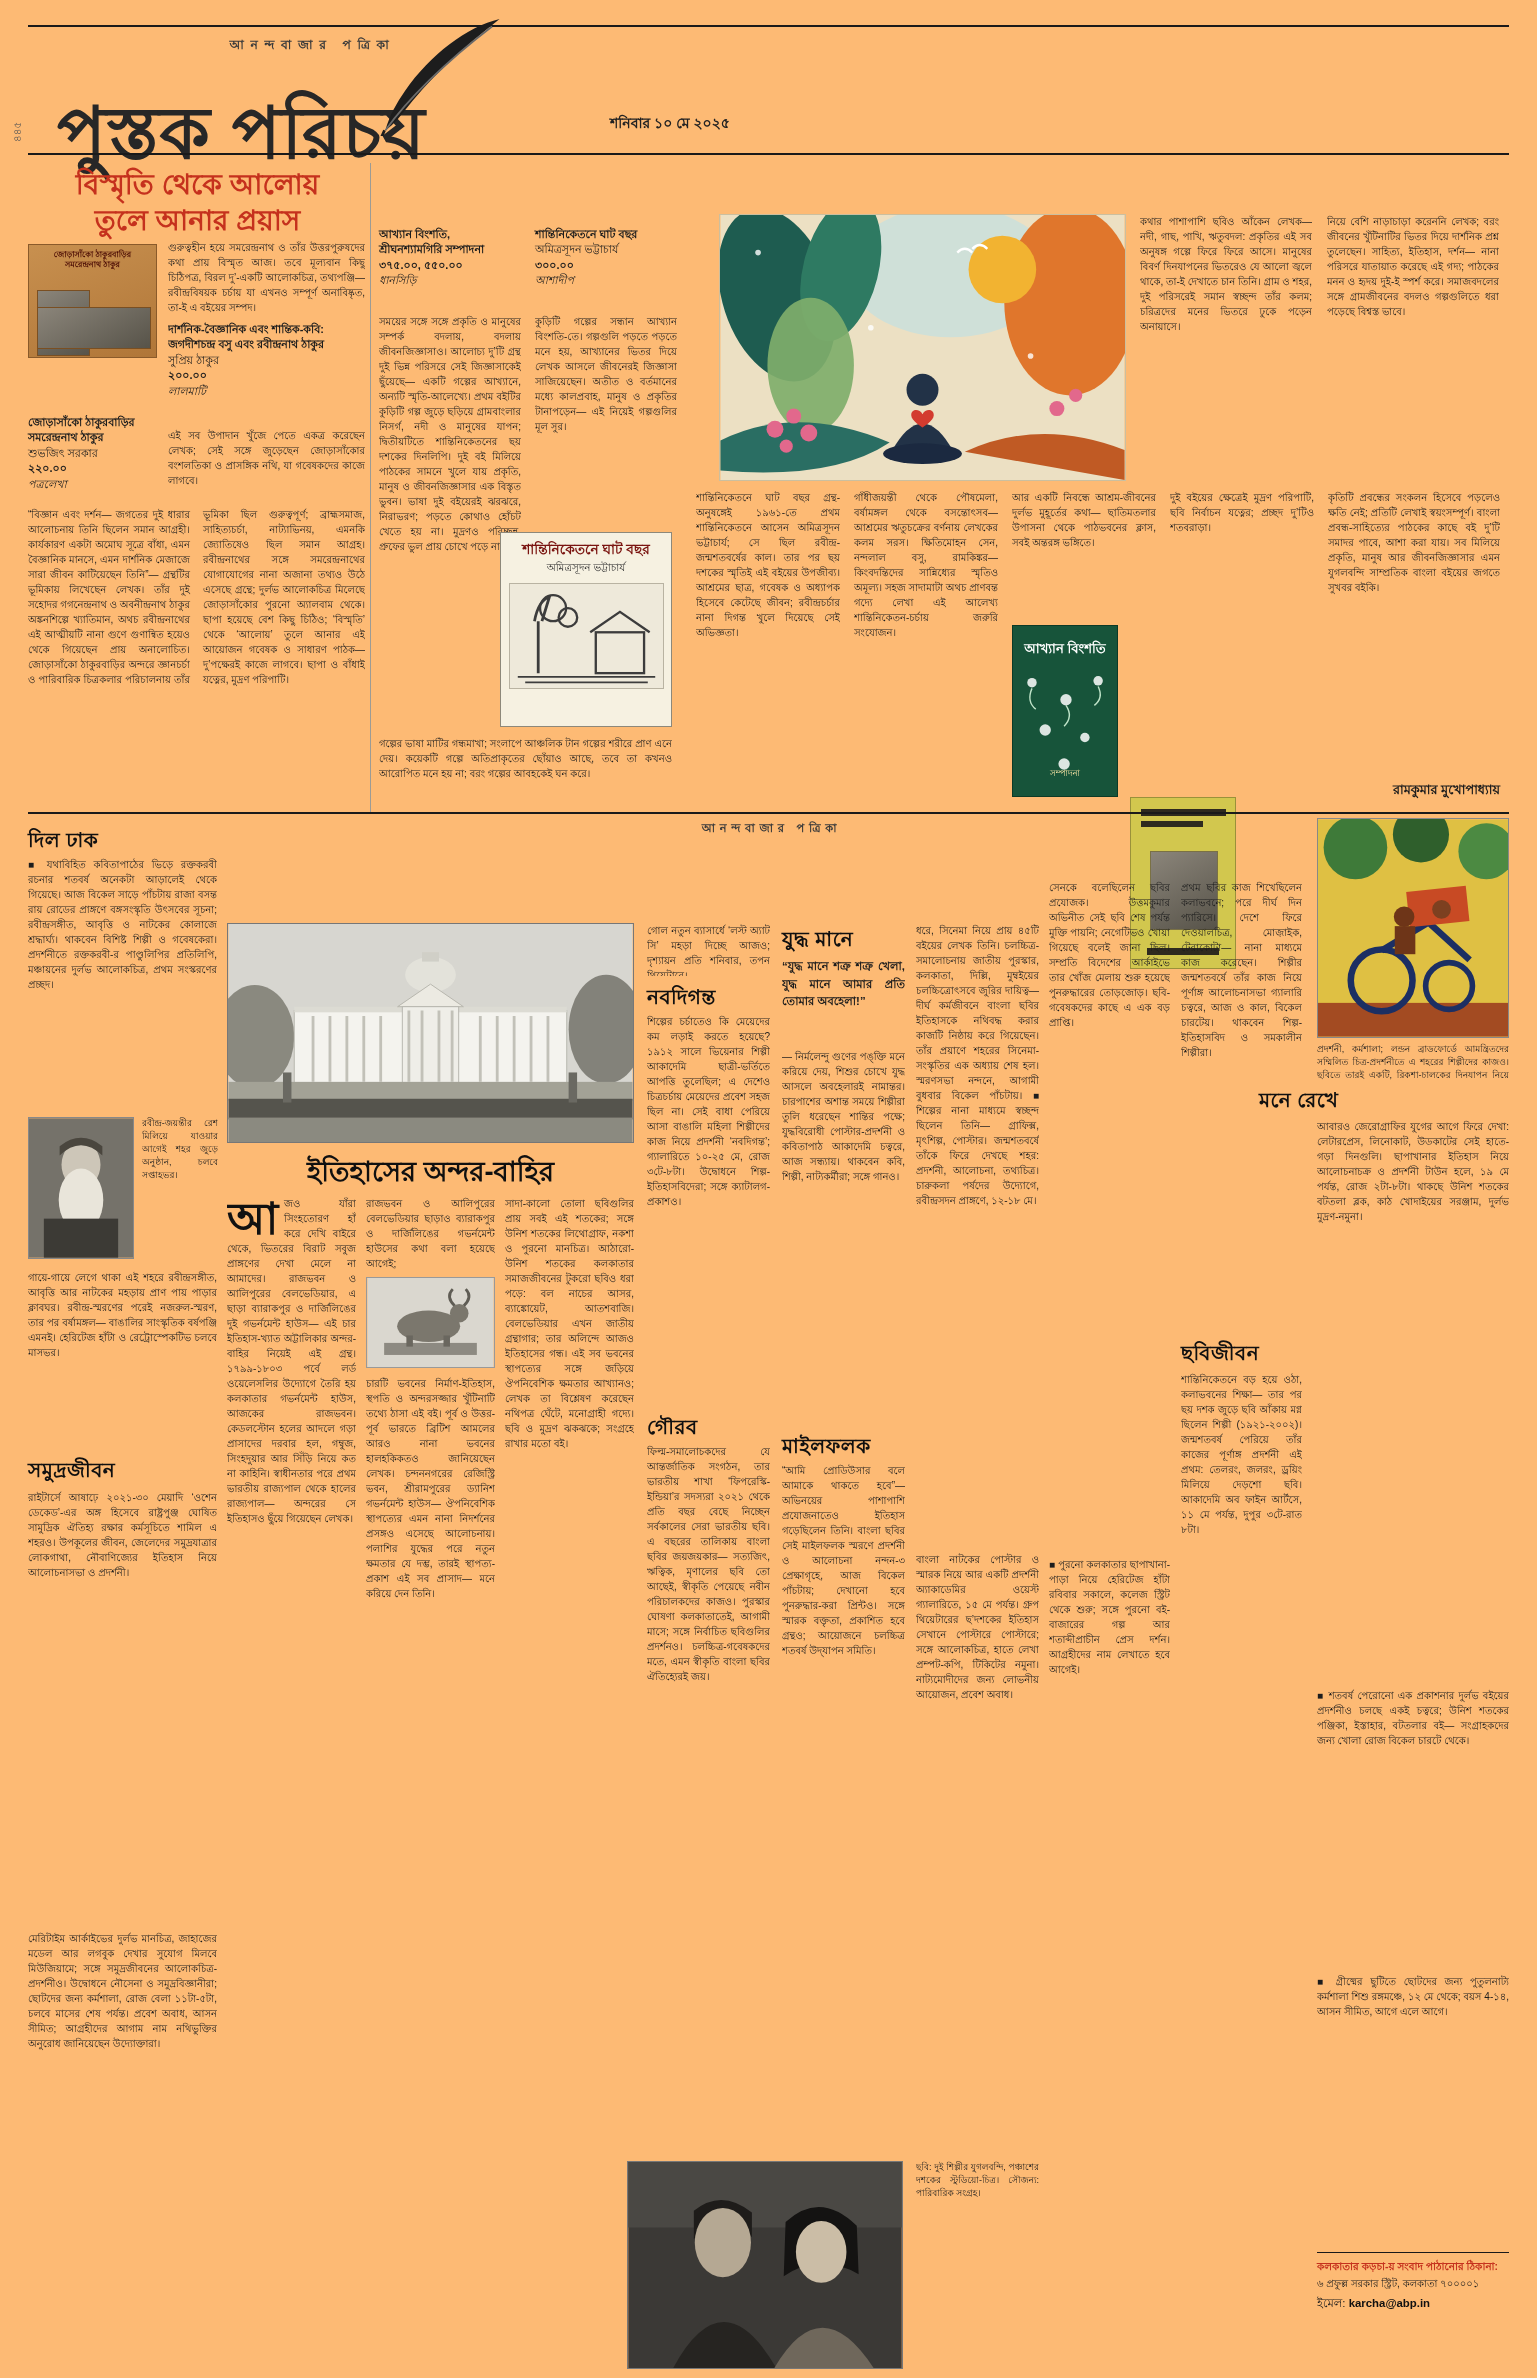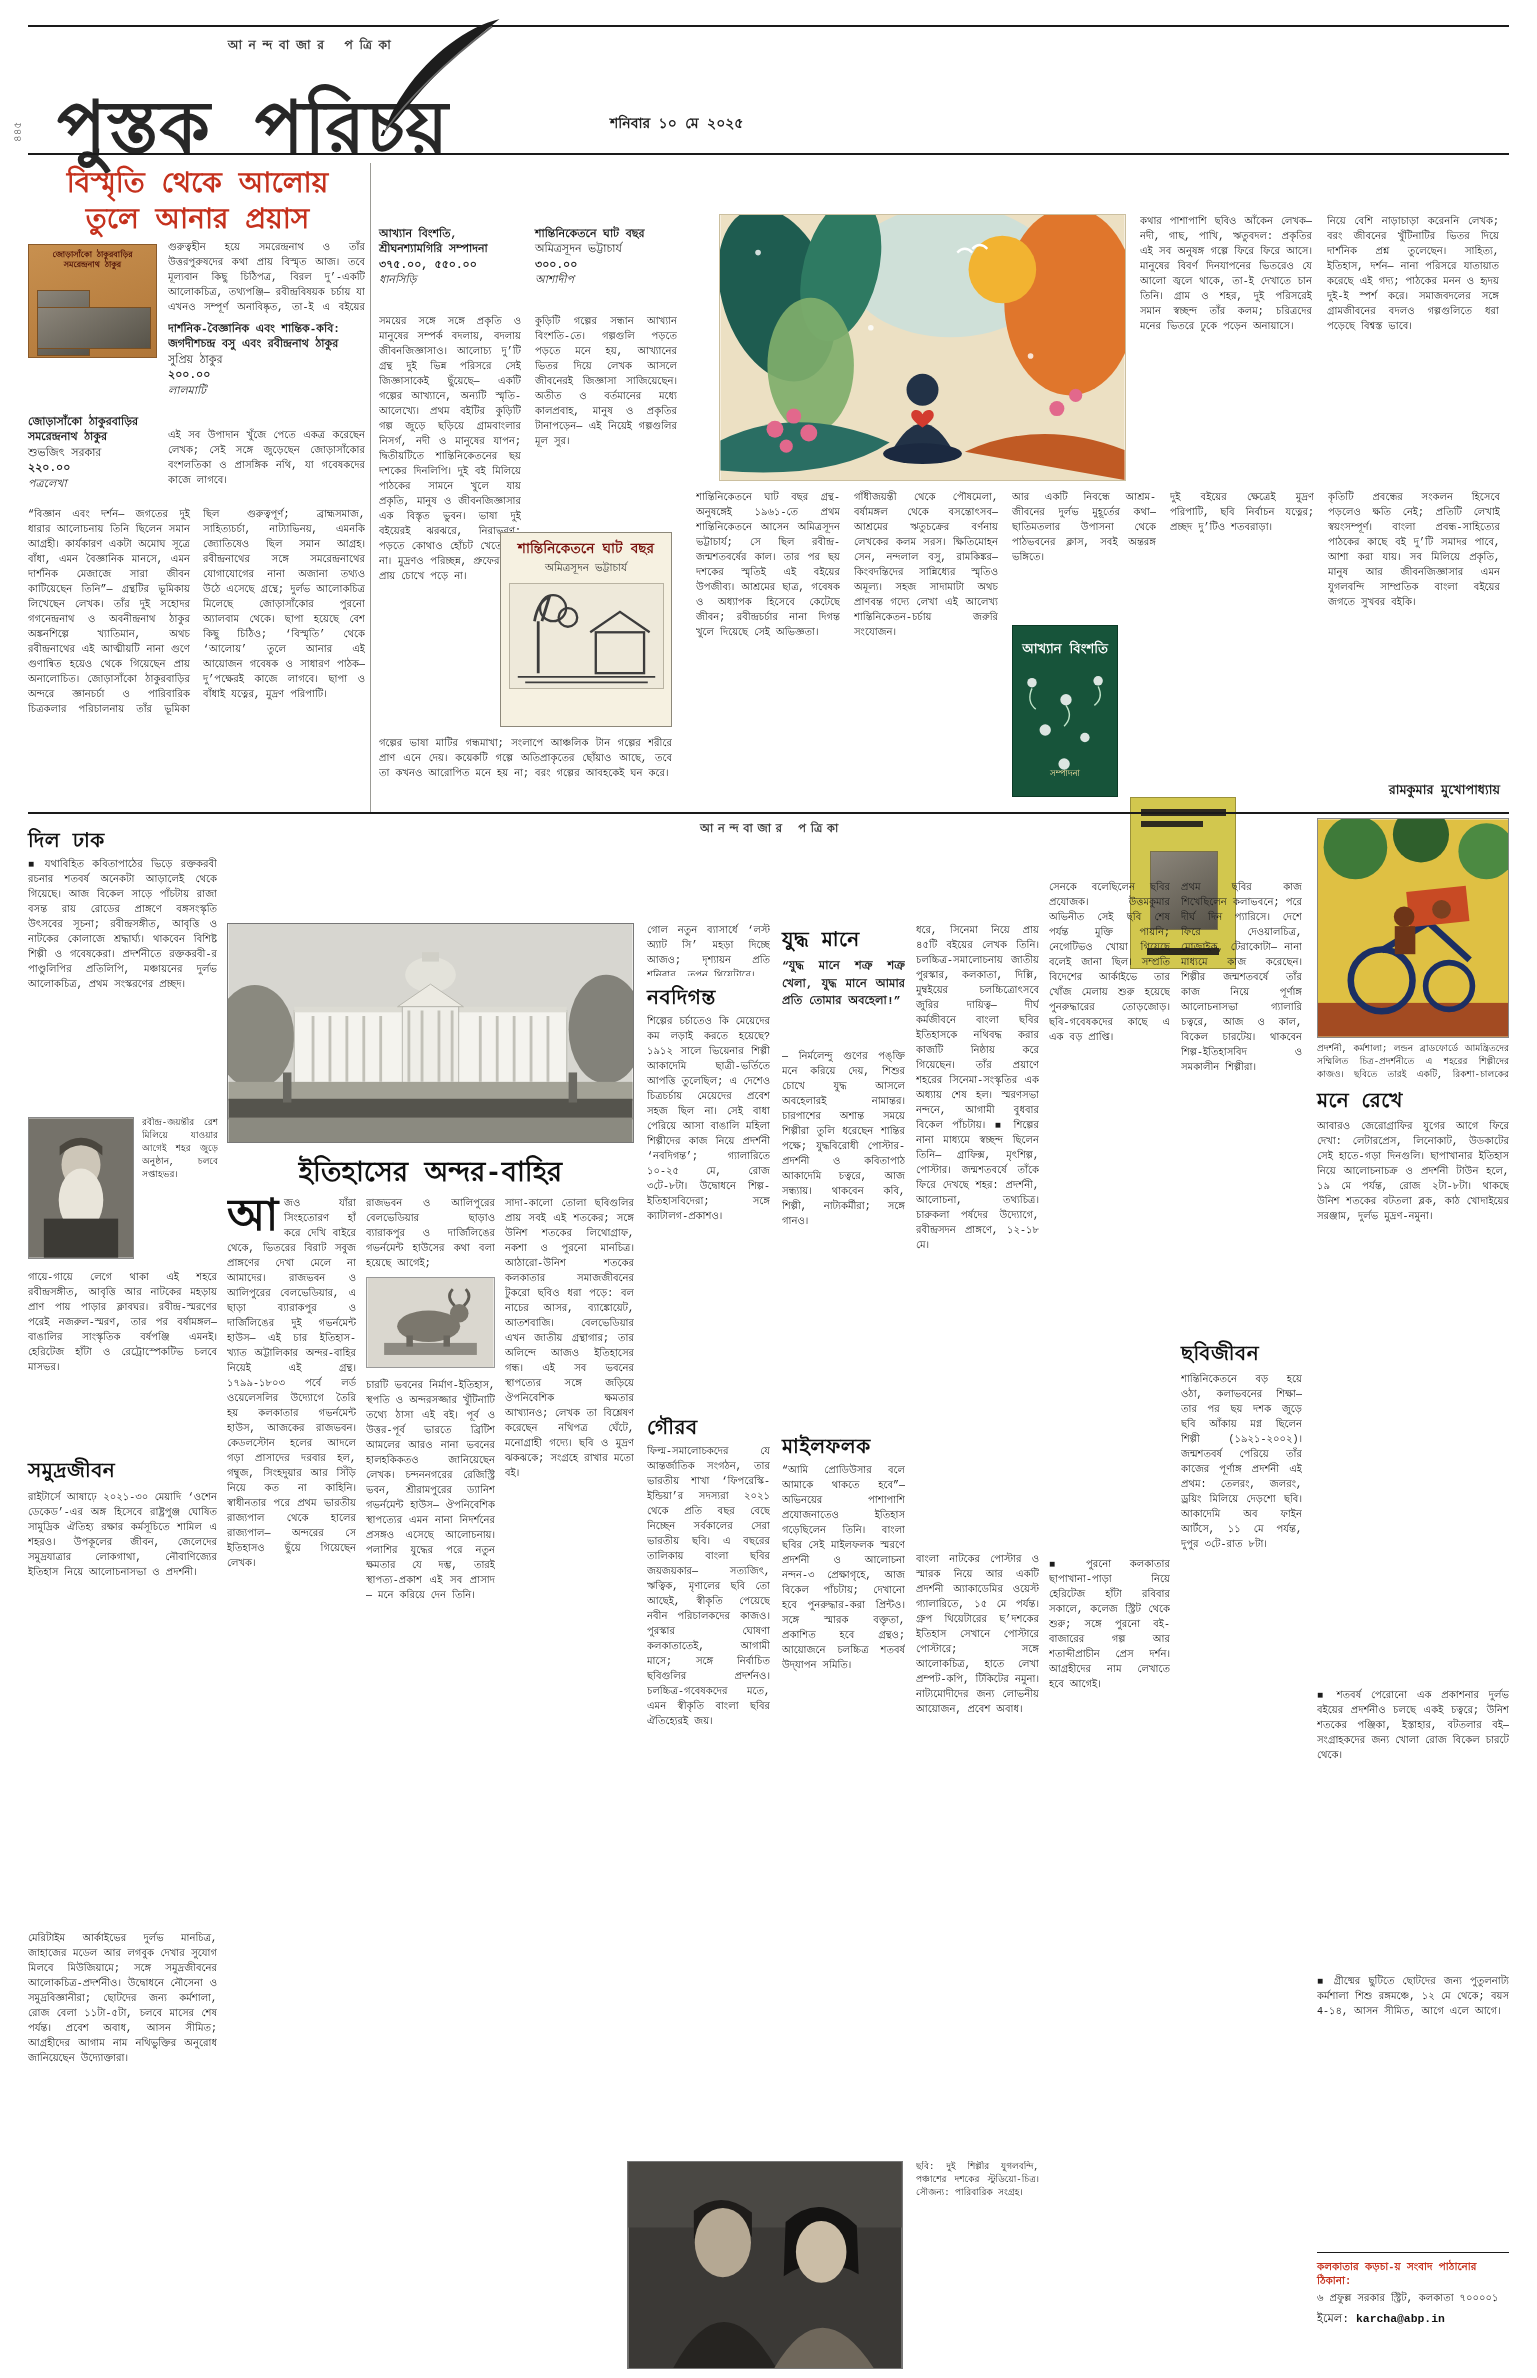--- a/index.html
+++ b/index.html
@@ -1,19 +1,19 @@
 <!DOCTYPE html>
 <html style="font-size:15px"><head>
 <meta charset="utf-8">
 <style>
 :root{ --red:#c5311d; --ink:#1c1c1c; }
 *{ box-sizing:border-box; }
 body{ margin:0; background:#dadad6; }
-.page{ position:relative; width:1538px; height:2378px; background:#ffffff;
-  font-family:Liberation Mono, monospace; color:var(--ink); overflow:hidden; margin:0 auto; }
+.page{ position:relative; width:1538px; height:2378px; background:#fdba74;
+  font-family:Liberation Sans, sans-serif; color:var(--ink); overflow:hidden; margin:0 auto; }
 .abs{ position:absolute; }
 .clip{ overflow:hidden; }
 .hr{ background:#1a1a1a; }
 .vr{ background:#9b9b95; }
 .bt{ font-size:10px; line-height:1.5; text-align:justify; color:#1d1d1d; }
 .bt9{ font-size:9px; line-height:1.45; text-align:justify; color:#1d1d1d; }
 .cols2{ column-count:2; column-gap:13.2px; }
 .center{ text-align:center; }
 .red-head{ color:var(--red); font-weight:bold; }
 .lh1{ font-size:28px; line-height:1.25; }
@@ -285,21 +285,21 @@
     <rect x="0" y="196" width="203" height="36" fill="#a34b22"></rect>
     <circle cx="68" cy="172" r="33" stroke="#1c2f63" stroke-width="7" fill="none"></circle>
     <circle cx="140" cy="178" r="25" stroke="#1c2f63" stroke-width="6" fill="none"></circle>
     <path d="M68 140 L118 110 L162 150" stroke="#1c2f63" stroke-width="7" fill="none"></path>
     <rect x="96" y="74" width="64" height="38" fill="#c84a24" transform="rotate(-6 128 93)"></rect>
     <circle cx="92" cy="104" r="11" fill="#6e3518"></circle>
     <rect x="82" y="114" width="22" height="30" fill="#6e3518"></rect>
     <circle cx="132" cy="96" r="10" fill="#7d4020"></circle>
   </svg>
   <div class="abs bt9 clip" style="left:1317px;top:1043px;width:192px;height:38px;">প্রদর্শনী, কর্মশালা; লন্ডন ব্রাডফোর্ডে আমন্ত্রিতদের সম্মিলিত চিত্র-প্রদর্শনীতে এ শহরের শিল্পীদের কাজও। ছবিতে তারই একটি, রিকশা-চালকের দিনযাপন নিয়ে আঁকা।</div>
-  <div class="abs shead" style="left:1317px;top:1085px;">মনে রেখে</div>
+  <div class="abs shead" style="left:1259px;top:1085px;">মনে রেখে</div>
   <div class="abs bt clip" style="left:1317px;top:1119px;width:192px;height:558px;">আবারও জেরোগ্রাফির যুগের আগে ফিরে দেখা: লেটারপ্রেস, লিনোকাট, উডকাটের সেই হাতে-গড়া দিনগুলি। ছাপাখানার ইতিহাস নিয়ে আলোচনাচক্র ও প্রদর্শনী টাউন হলে, ১৯ মে পর্যন্ত, রোজ ২টা-৮টা। থাকছে উনিশ শতকের বটতলা ব্লক, কাঠ খোদাইয়ের সরঞ্জাম, দুর্লভ মুদ্রণ-নমুনা।</div>
   <div class="abs bt clip" style="left:1317px;top:1688px;width:192px;height:274px;">■ শতবর্ষ পেরোনো এক প্রকাশনার দুর্লভ বইয়ের প্রদর্শনীও চলছে একই চত্বরে; উনিশ শতকের পঞ্জিকা, ইস্তাহার, বটতলার বই— সংগ্রাহকদের জন্য খোলা রোজ বিকেল চারটে থেকে।</div>
   <div class="abs bt clip" style="left:1317px;top:1974px;width:192px;height:256px;">■ গ্রীষ্মের ছুটিতে ছোটদের জন্য পুতুলনাট্য কর্মশালা শিশু রঙ্গমঞ্চে, ১২ মে থেকে; বয়স 4-১৪, আসন সীমিত, আগে এলে আগে।</div>
 
   <div class="abs contact-box" style="left:1317px;top:2252px;width:192px;height:118px;">
     <div class="note">কলকাতার কড়চা-য় সংবাদ পাঠানোর ঠিকানা:</div>
     <div class="addr">৬ প্রফুল্ল সরকার স্ট্রিট, কলকাতা ৭০০০০১</div>
     <div class="em">
       <span>ইমেল:</span>
       <a href="#" class="email">karcha@abp.in</a>

